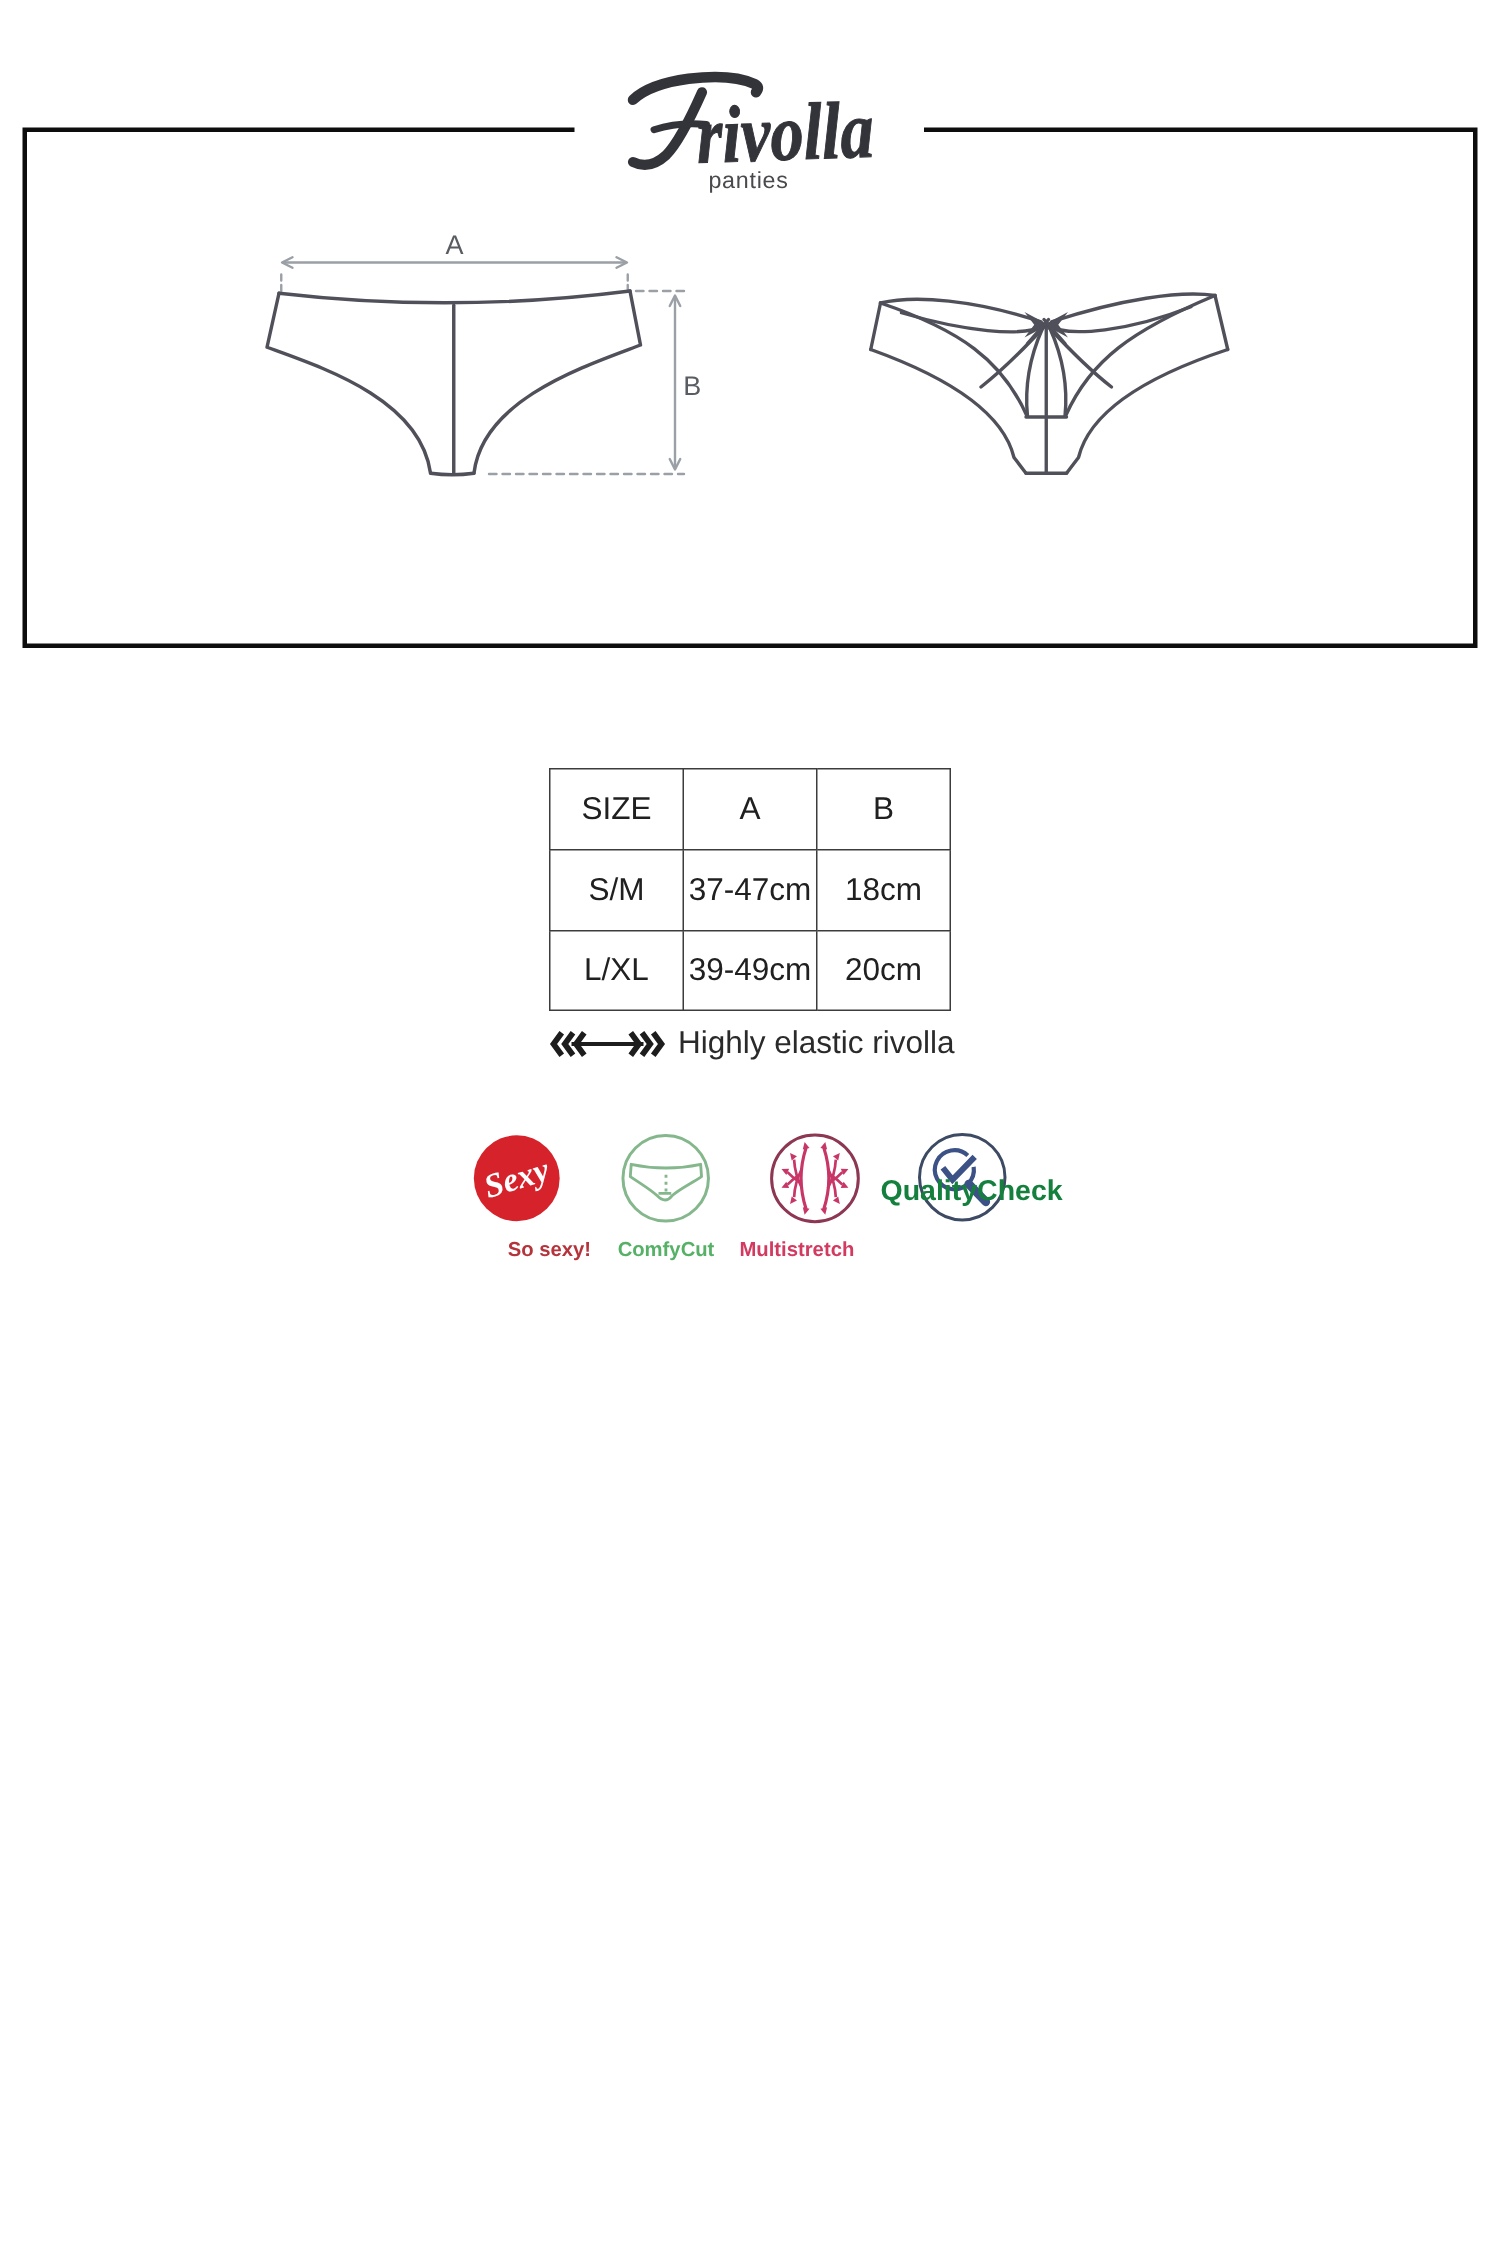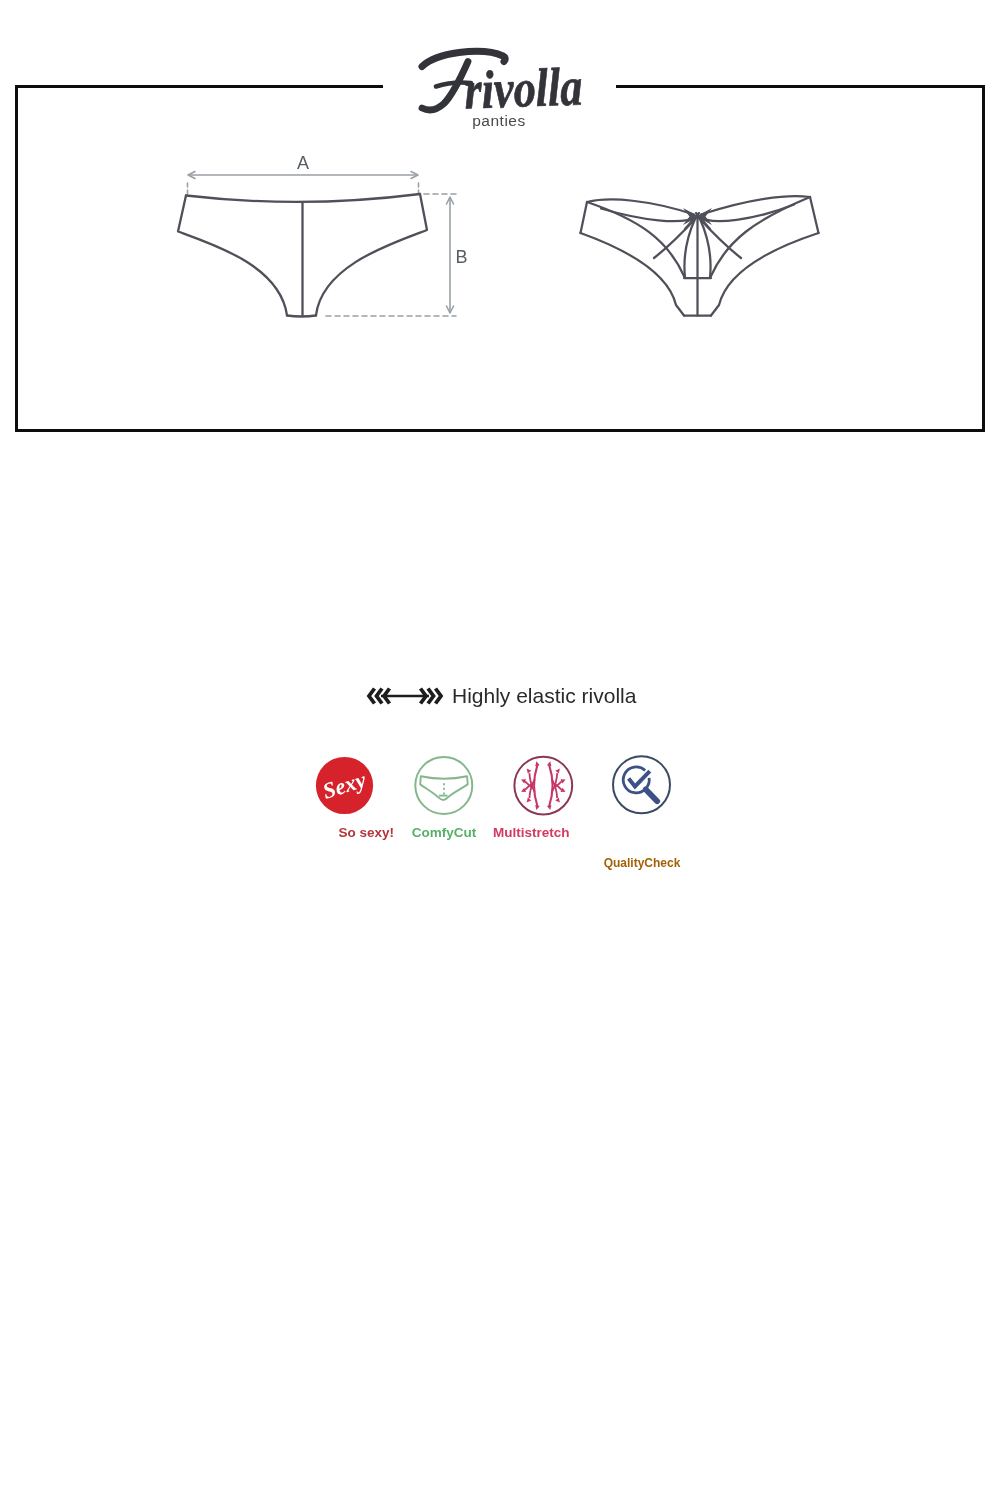--- a/index.html
+++ b/index.html
@@ -87,20 +87,35 @@
       </g>
       <g stroke="#50505a" stroke-width="2.25">
         <line x1="699" y1="213" x2="685" y2="229"></line>
         <line x1="696" y1="213" x2="710" y2="229"></line>
       </g>
     </g>
   </svg>
 
   <table class="abs" style="left:366px;top:512px;width:268px;height:161px;border-collapse:collapse;table-layout:fixed;text-align:center;font-size:21px;color:#202020;">
     <tbody>
+        <tr style="height:54px;">
+          <td style="border:1px solid #3c3c3c;">SIZE</td>
+          <td style="border:1px solid #3c3c3c;">A</td>
+          <td style="border:1px solid #3c3c3c;">B</td>
+        </tr>
+    <tr style="height:54px;">
+          <td style="border:1px solid #3c3c3c;">S/M</td>
+          <td style="border:1px solid #3c3c3c;">37-47cm</td>
+          <td style="border:1px solid #3c3c3c;">18cm</td>
+        </tr>
+    <tr style="height:53px;">
+          <td style="border:1px solid #3c3c3c;">L/XL</td>
+          <td style="border:1px solid #3c3c3c;">39-49cm</td>
+          <td style="border:1px solid #3c3c3c;">20cm</td>
+        </tr>
   </tbody>
     </table>
 
   <svg class="abs" style="left:366px;top:684px;" width="78" height="24" viewBox="0 0 78 24">
     <g stroke="#1d1d1d" fill="none">
       <line x1="15" y1="12" x2="63" y2="12" stroke-width="2.6"></line>
       <g stroke-width="3.8">
         <polyline points="8.5,4.5 3,12 8.5,19.5"></polyline>
         <polyline points="16,4.5 10.5,12 16,19.5"></polyline>
         <polyline points="23.5,4.5 18,12 23.5,19.5"></polyline>
@@ -154,15 +169,15 @@
   <div class="abs" style="left:493px;top:825px;width:100px;text-align:left;font-size:13.5px;font-weight:bold;color:#d23a60;">Multistretch</div>
 
   <svg class="abs" style="left:612px;top:755px;" width="61" height="61" viewBox="0 0 61 61">
     <circle cx="29.5" cy="29.8" r="28.5" fill="none" stroke="#3d4a63" stroke-width="2"></circle>
     <g stroke="#3c5286" fill="none">
       <path d="M33.2,15.4 A13,13 0 1 0 37.1,22.9" stroke-width="2.8"></path>
       <path d="M16.6,23.5 L23,31.5 L37.8,16.2" stroke-width="4.0"></path>
       <line x1="33.8" y1="34.4" x2="45.2" y2="46.2" stroke-width="5.8" stroke-linecap="round"></line>
     </g>
   </svg>
-  <div class="abs" style="left:587px;top:856px;width:110px;text-align:center;font-size:12px;font-weight:bold;color:#a16207;">QualityCheck</div>
+  <div class="abs" style="left:587px;top:784px;width:110px;text-align:center;font-size:19px;font-weight:bold;color:#15803d;">QualityCheck</div>
 
 </div>
 
 </body></html>

